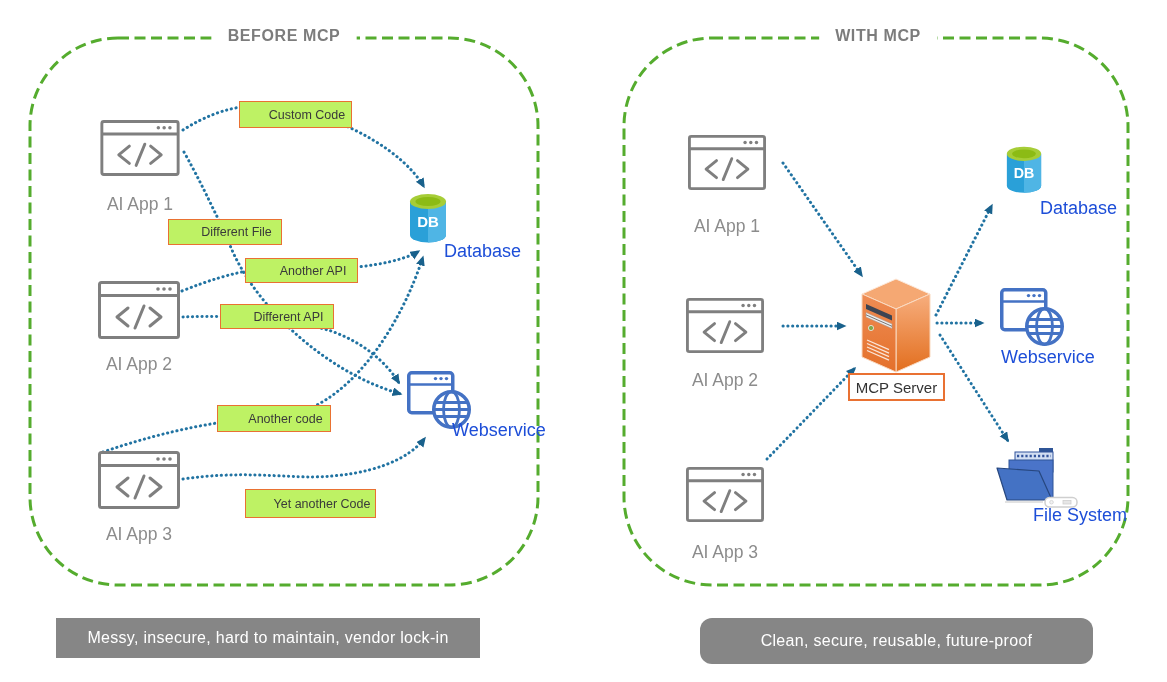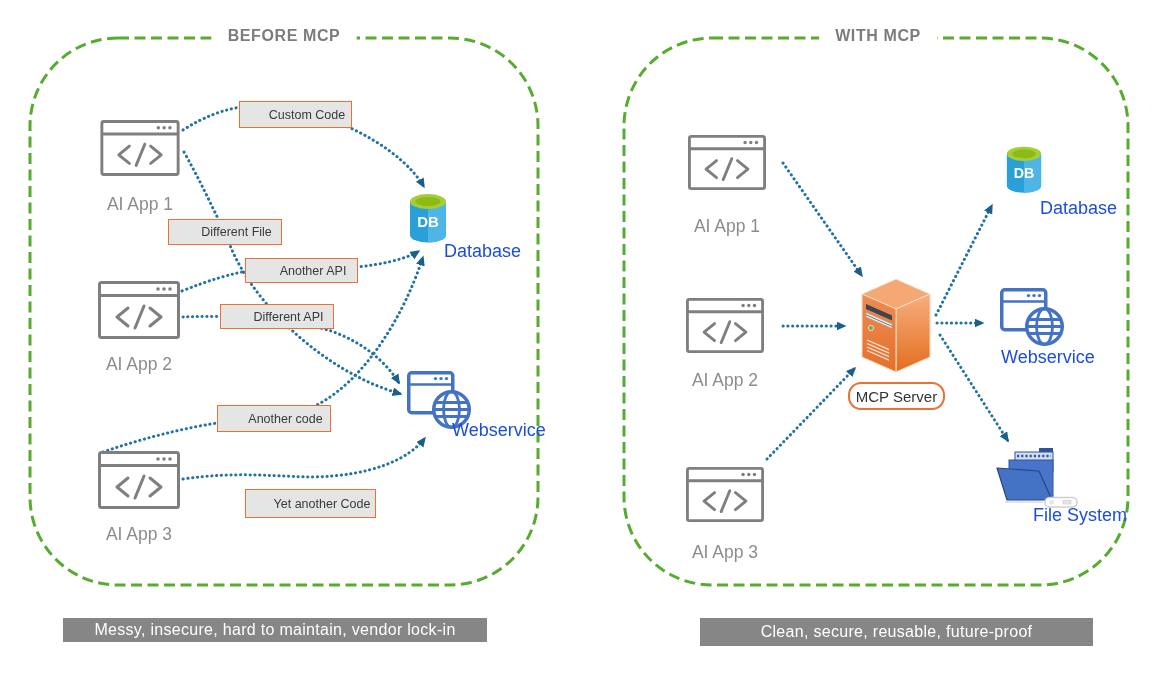--- a/index.html
+++ b/index.html
@@ -5,21 +5,21 @@
   html,body{margin:0;padding:0;background:#fff;}
   .stage{position:relative;width:1167px;height:682px;background:#fff;overflow:hidden;
          font-family:"Liberation Sans",sans-serif;}
   .abs{position:absolute;}
   #arrow-layer{position:absolute;left:0;top:0;z-index:1;pointer-events:none;}
   .icon{z-index:2;}
   .panel-title{z-index:4;font-size:16px;font-weight:bold;color:#7C7C7C;background:#fff;
                padding:0 16px;letter-spacing:.6px;white-space:nowrap;transform:translateX(-50%);}
   .app-label{z-index:2;font-size:17.5px;color:#8C8C8C;text-align:center;white-space:nowrap;}
   .svc-label{z-index:3;font-size:18px;color:#1d4ed8;white-space:nowrap;}
-  .conn-label{z-index:3;background:#e5e5e5;border:1.5px solid #E97132;box-sizing:border-box;
+  .conn-label{z-index:3;background:#bef264;border:1.5px solid #E97132;box-sizing:border-box;
               font-size:12.5px;color:#3A3A3A;display:flex;align-items:center;justify-content:center;
               white-space:nowrap;padding-left:23px;}
   .mcp-label{z-index:3;background:#fff;border:2.5px solid #E97132;box-sizing:border-box;
              font-size:15px;color:#333;display:flex;align-items:center;justify-content:center;}
   .caption{z-index:4;background:#868686;color:#fff;font-size:16px;letter-spacing:.3px;
            display:flex;align-items:center;justify-content:center;white-space:nowrap;}
   svg text{font-family:"Liberation Sans",sans-serif;}
 </style>
 </head>
 <body>
@@ -133,21 +133,21 @@
     <circle cx="44.5" cy="38.5" r="17.75" fill="#fff" stroke="#4472C4" stroke-width="3.5"></circle>
     <ellipse cx="44.5" cy="38.5" rx="8" ry="17.75" fill="none" stroke="#4472C4" stroke-width="2.8"></ellipse>
     <g stroke="#4472C4" stroke-width="2.8">
       <line x1="28.6" y1="31.5" x2="60.4" y2="31.5"></line>
       <line x1="26.75" y1="38.5" x2="62.25" y2="38.5"></line>
       <line x1="28.6" y1="45.5" x2="60.4" y2="45.5"></line>
     </g>
   </svg>
   <div class="abs svc-label" style="left:452px;top:420px;">Webservice</div>
 
-  <div class="abs caption" style="left:63px;top:618px;width:424px;height:24px;">Messy, insecure, hard to maintain, vendor lock-in</div>
+  <div class="abs caption" style="left:56px;top:618px;width:424px;height:40px;">Messy, insecure, hard to maintain, vendor lock-in</div>
 
   <svg class="abs icon" style="left:688px;top:134px;" width="78" height="57" viewBox="0 0 82 58">
     <rect x="1.5" y="1.5" width="79" height="55" rx="2" fill="#fff" stroke="#7F7F7F" stroke-width="3"></rect>
     <line x1="1.5" y1="14.5" x2="80.5" y2="14.5" stroke="#7F7F7F" stroke-width="3"></line>
     <g fill="#7F7F7F">
         <circle cx="60" cy="8" r="1.8"></circle>
         <circle cx="66" cy="8" r="1.8"></circle>
         <circle cx="72" cy="8" r="1.8"></circle>
       </g>
     <g fill="none" stroke="#7F7F7F" stroke-width="3" stroke-linecap="round" stroke-linejoin="round">
@@ -208,21 +208,21 @@
     <polygon points="10,44.5 36,56 36,60.5 10,49" fill="#EFEFEF" stroke="#9A9A9A" stroke-width="0.5"></polygon>
     <line x1="10" y1="46.8" x2="36" y2="58.3" stroke="#666" stroke-width="0.9"></line>
     <circle cx="15" cy="60" r="2.6" fill="#7FA848" stroke="#EEE" stroke-width="0.8"></circle>
     <g stroke="rgba(255,255,255,0.8)" stroke-width="1.3">
       <line x1="11" y1="72" x2="33" y2="81.7"></line>
       <line x1="11" y1="75.5" x2="33" y2="85.2"></line>
       <line x1="11" y1="79" x2="33" y2="88.7"></line>
       <line x1="11" y1="82.5" x2="33" y2="92.2"></line>
     </g>
   </svg>
-  <div class="abs mcp-label" style="left:848px;top:382px;width:97px;height:28px;border-radius:13px;">MCP Server</div>
+  <div class="abs mcp-label" style="left:848px;top:373px;width:97px;height:28px;">MCP Server</div>
 
   <svg class="abs icon" style="left:1004px;top:144px;" width="40" height="51" viewBox="0 0 42 52">
     <path d="M3,9.5 V43 a18,7.5 0 0 0 36,0 V9.5 Z" fill="#2AA0D8"></path>
     <path d="M21,9.5 h18 V43 a18,7.5 0 0 1 -18,7.5 Z" fill="#4FB5E5"></path>
     <ellipse cx="21" cy="9.5" rx="18" ry="7.5" fill="#A6CD37"></ellipse>
     <ellipse cx="21" cy="9.5" rx="12.5" ry="4.6" fill="#8CBB15"></ellipse>
     <text x="21" y="35" text-anchor="middle" font-size="15" font-weight="bold" fill="#fff">DB</text>
   </svg>
   <div class="abs svc-label" style="left:1040px;top:198px;">Database</div>
 
@@ -250,15 +250,15 @@
     <line x1="22" y1="8" x2="56" y2="8" stroke="#33549C" stroke-width="2.5" stroke-dasharray="2.2 2"></line>
     <rect x="14" y="12" width="44" height="38" fill="#4A74C9" stroke="#2F5597" stroke-width="1"></rect>
     <line x1="10" y1="54" x2="48" y2="54" stroke="#D8D8D8" stroke-width="1.5"></line>
     <polygon points="2,20 44,23 57,52 12,52" fill="#4472C4" stroke="#27477F" stroke-width="1.2" stroke-linejoin="round"></polygon>
     <rect x="50" y="49.5" width="32" height="9.5" rx="4.5" fill="#FFF" stroke="#CFCFCF" stroke-width="1.5"></rect>
     <circle cx="56.5" cy="54.2" r="1.8" fill="#F2F2F2" stroke="#CFCFCF" stroke-width="0.8"></circle>
     <rect x="68" y="52.5" width="8" height="3.5" fill="#E6E6E6" stroke="#CFCFCF" stroke-width="0.8"></rect>
   </svg>
   <div class="abs svc-label" style="left:1033px;top:505px;">File System</div>
 
-  <div class="abs caption" style="left:700px;top:618px;width:393px;height:28px;">Clean, secure, reusable, future-proof</div>
+  <div class="abs caption" style="left:700px;top:618px;width:393px;height:46px;border-radius:12px;">Clean, secure, reusable, future-proof</div>
 
 </div>
 
 </body></html>

